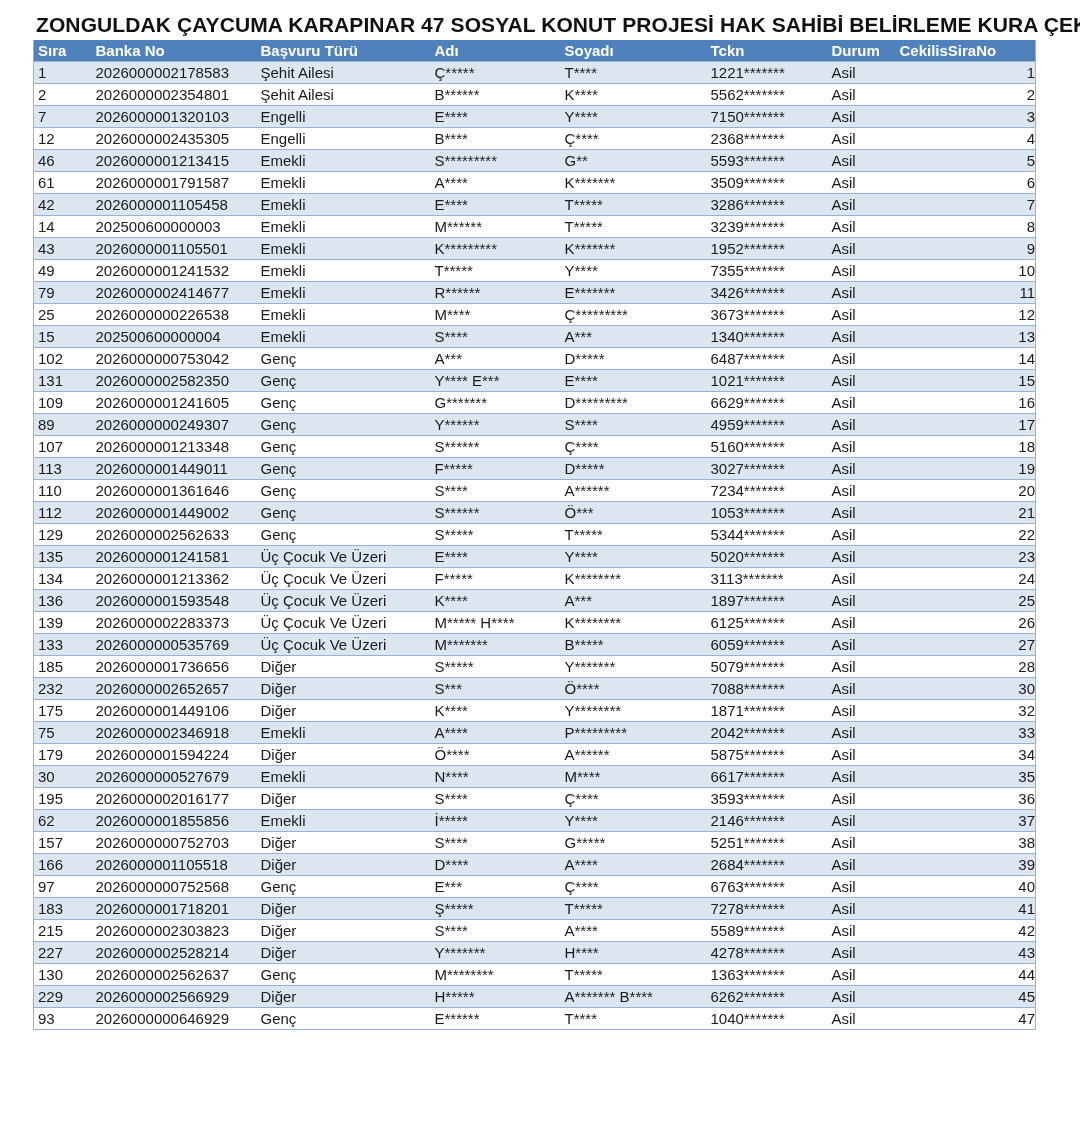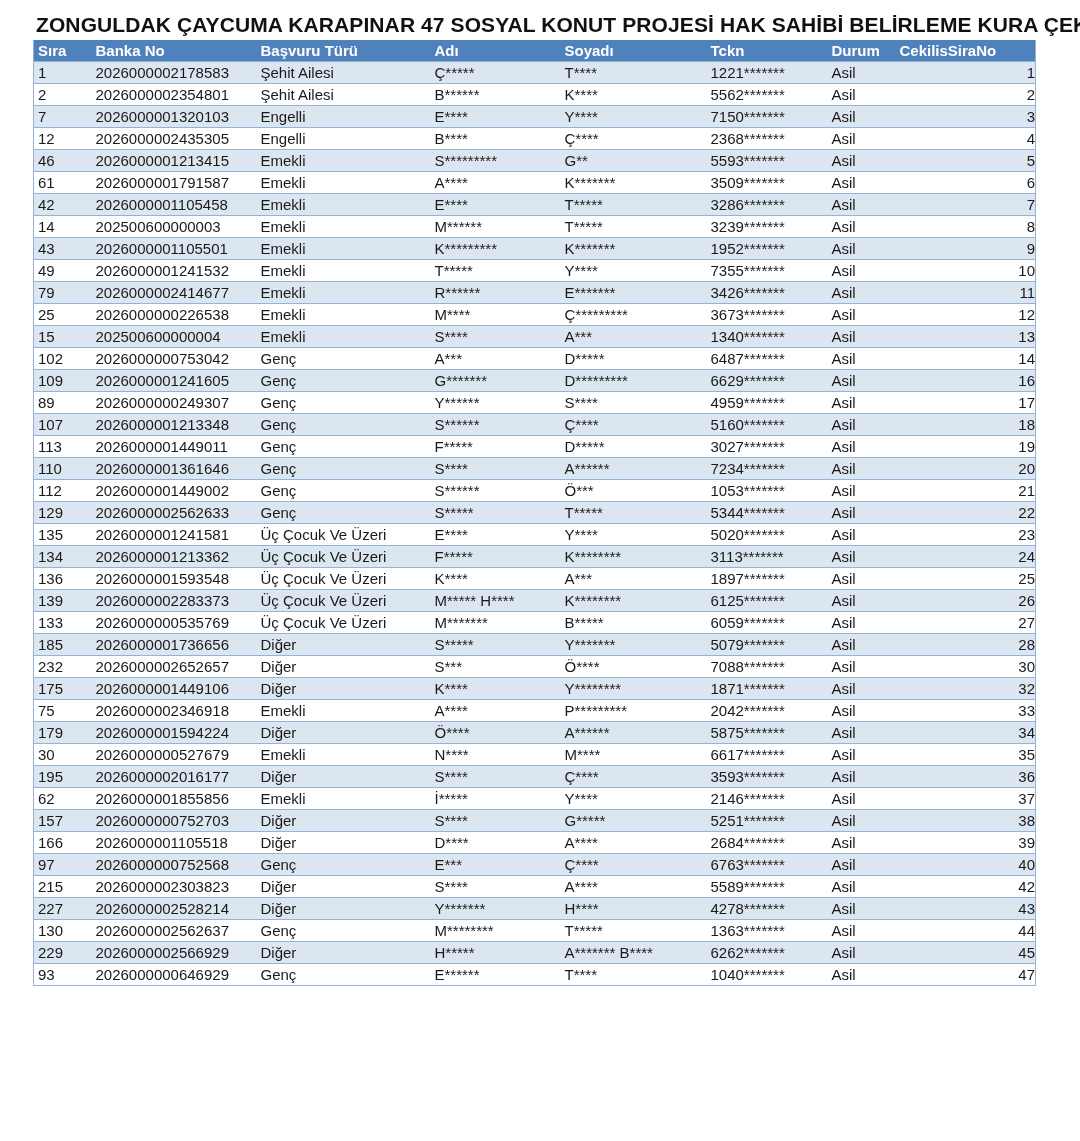--- a/index.html
+++ b/index.html
@@ -186,20 +186,30 @@
         <td>102</td>
         <td>2026000000753042</td>
         <td>Genç</td>
         <td>A***</td>
         <td>D*****</td>
         <td>6487*******</td>
         <td>Asil</td>
         <td class="num">14</td>
       </tr>
       <tr>
+        <td>131</td>
+        <td>2026000002582350</td>
+        <td>Genç</td>
+        <td>Y**** E***</td>
+        <td>E****</td>
+        <td>1021*******</td>
+        <td>Asil</td>
+        <td class="num">15</td>
+      </tr>
+      <tr>
         <td>109</td>
         <td>2026000001241605</td>
         <td>Genç</td>
         <td>G*******</td>
         <td>D*********</td>
         <td>6629*******</td>
         <td>Asil</td>
         <td class="num">16</td>
       </tr>
       <tr>
@@ -416,20 +426,30 @@
         <td>97</td>
         <td>2026000000752568</td>
         <td>Genç</td>
         <td>E***</td>
         <td>Ç****</td>
         <td>6763*******</td>
         <td>Asil</td>
         <td class="num">40</td>
       </tr>
       <tr>
+        <td>183</td>
+        <td>2026000001718201</td>
+        <td>Diğer</td>
+        <td>Ş*****</td>
+        <td>T*****</td>
+        <td>7278*******</td>
+        <td>Asil</td>
+        <td class="num">41</td>
+      </tr>
+      <tr>
         <td>215</td>
         <td>2026000002303823</td>
         <td>Diğer</td>
         <td>S****</td>
         <td>A****</td>
         <td>5589*******</td>
         <td>Asil</td>
         <td class="num">42</td>
       </tr>
       <tr>

